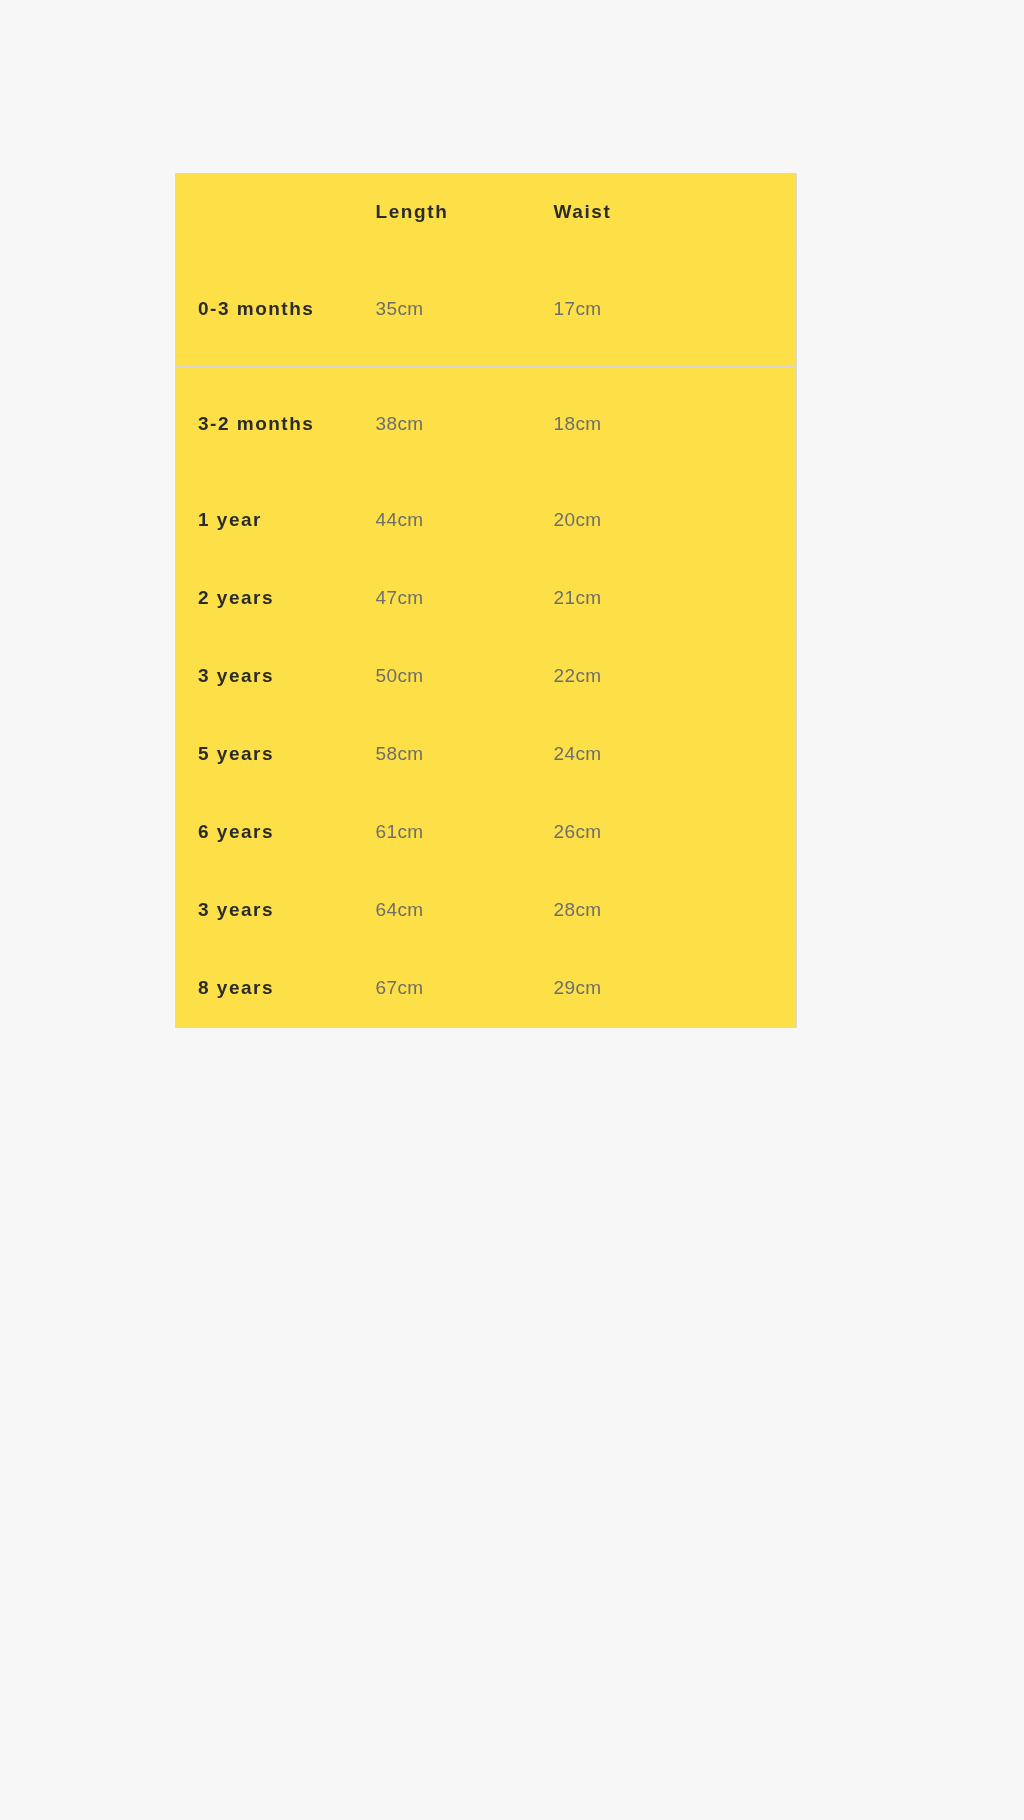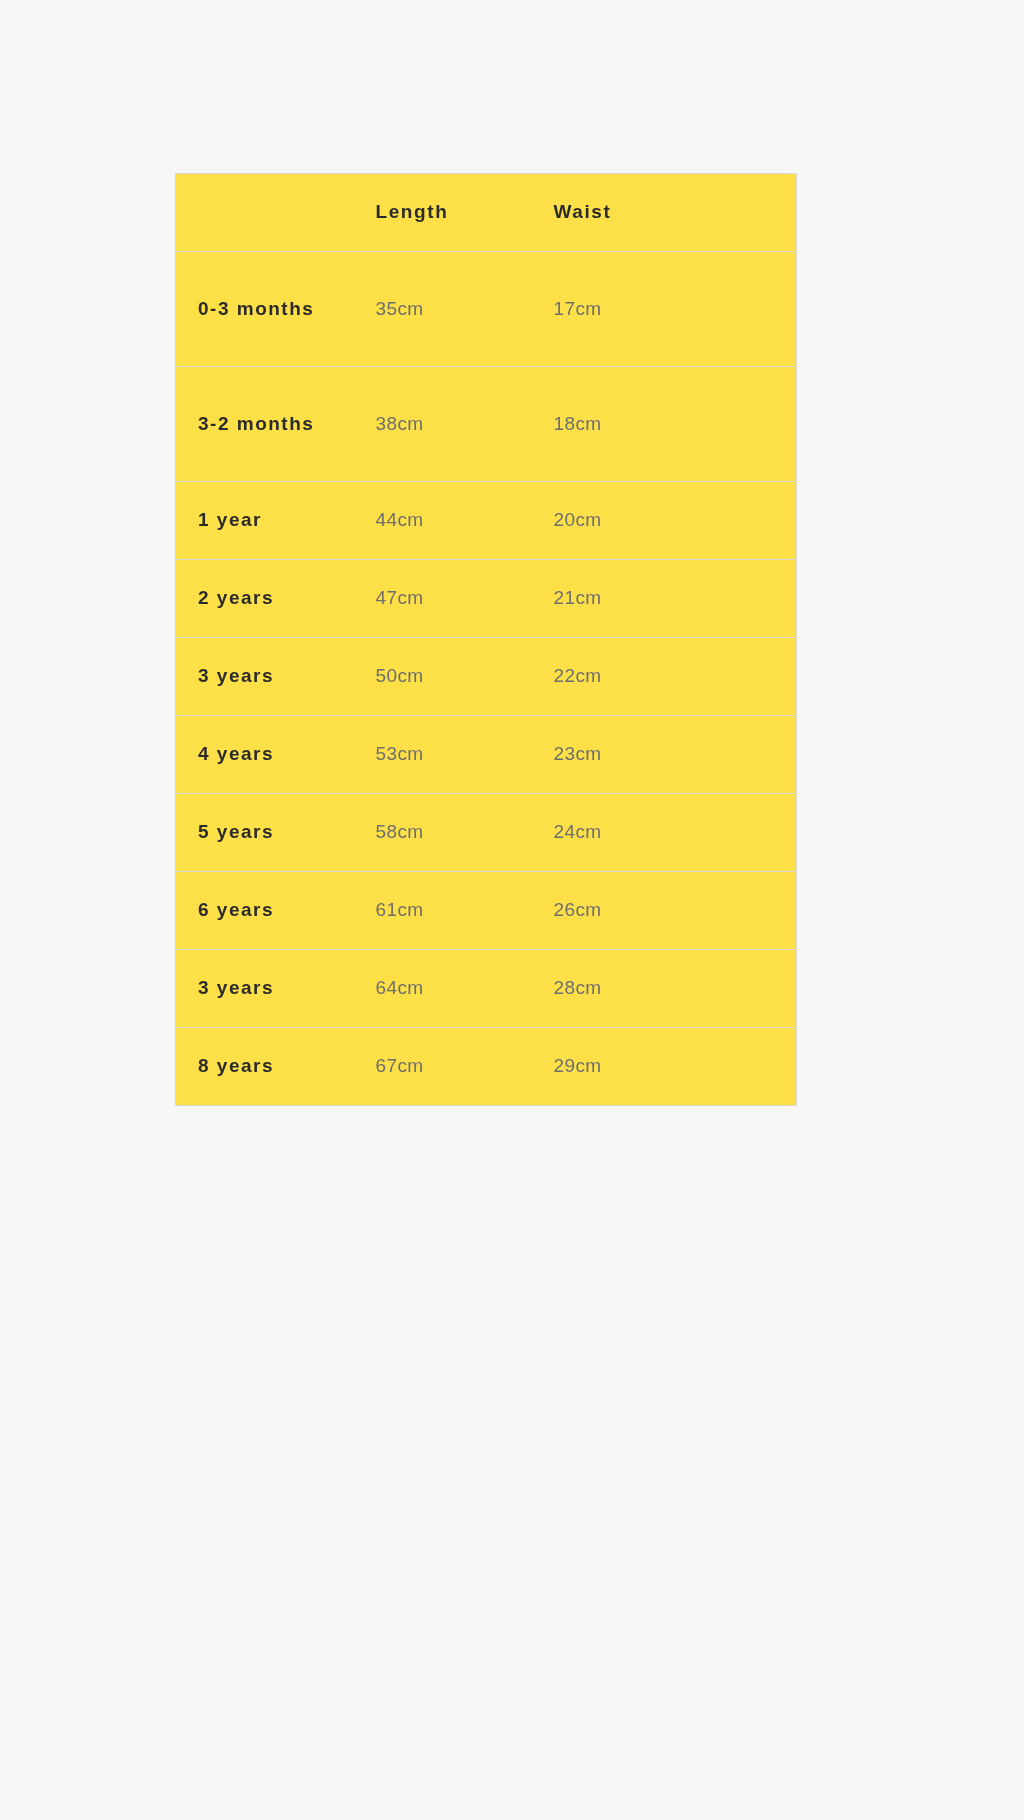--- a/index.html
+++ b/index.html
@@ -116,25 +116,20 @@
           <td class="size-label">2 years</td>
           <td class="measure">47cm</td>
           <td class="measure">21cm</td>
         </tr>
         <tr>
           <td class="size-label">3 years</td>
           <td class="measure">50cm</td>
           <td class="measure">22cm</td>
         </tr>
         <tr>
-          <td class="size-label">4 years</td>
-          <td class="measure">53cm</td>
-          <td class="measure">23cm</td>
-        </tr>
-        <tr>
           <td class="size-label">5 years</td>
           <td class="measure">58cm</td>
           <td class="measure">24cm</td>
         </tr>
         <tr>
           <td class="size-label">6 years</td>
           <td class="measure">61cm</td>
           <td class="measure">26cm</td>
         </tr>
         <tr>

